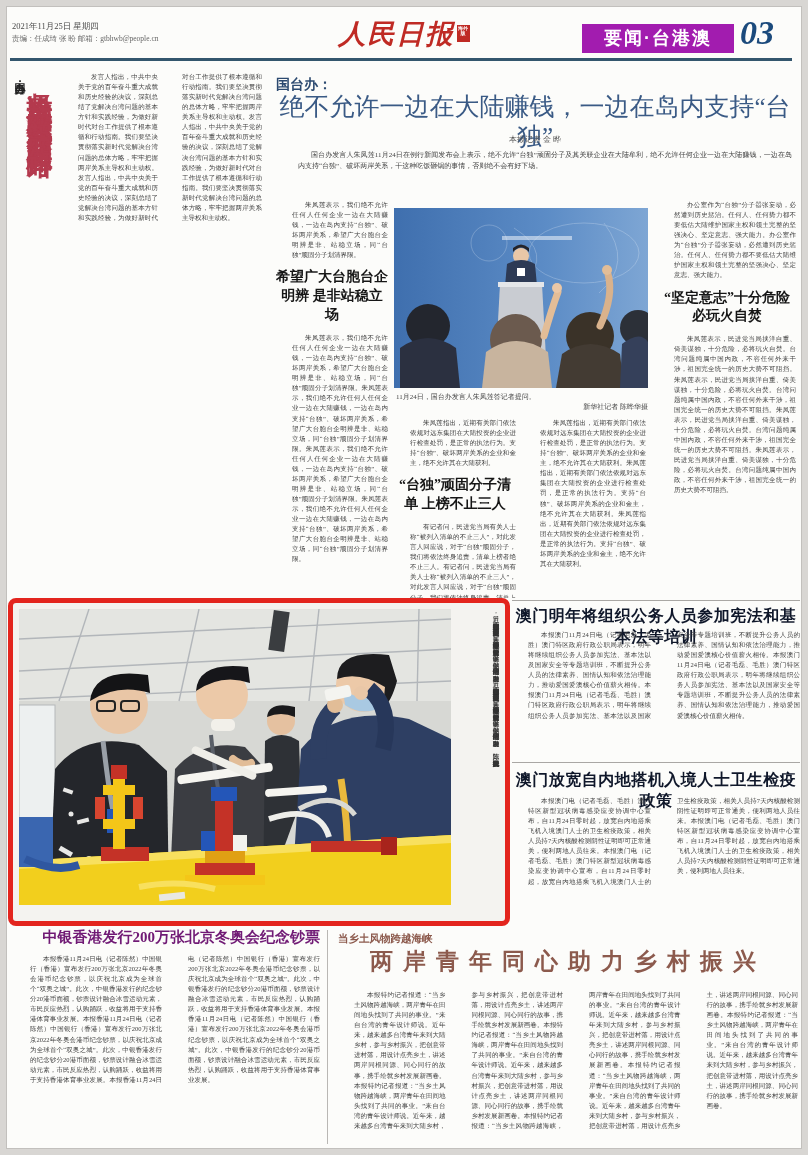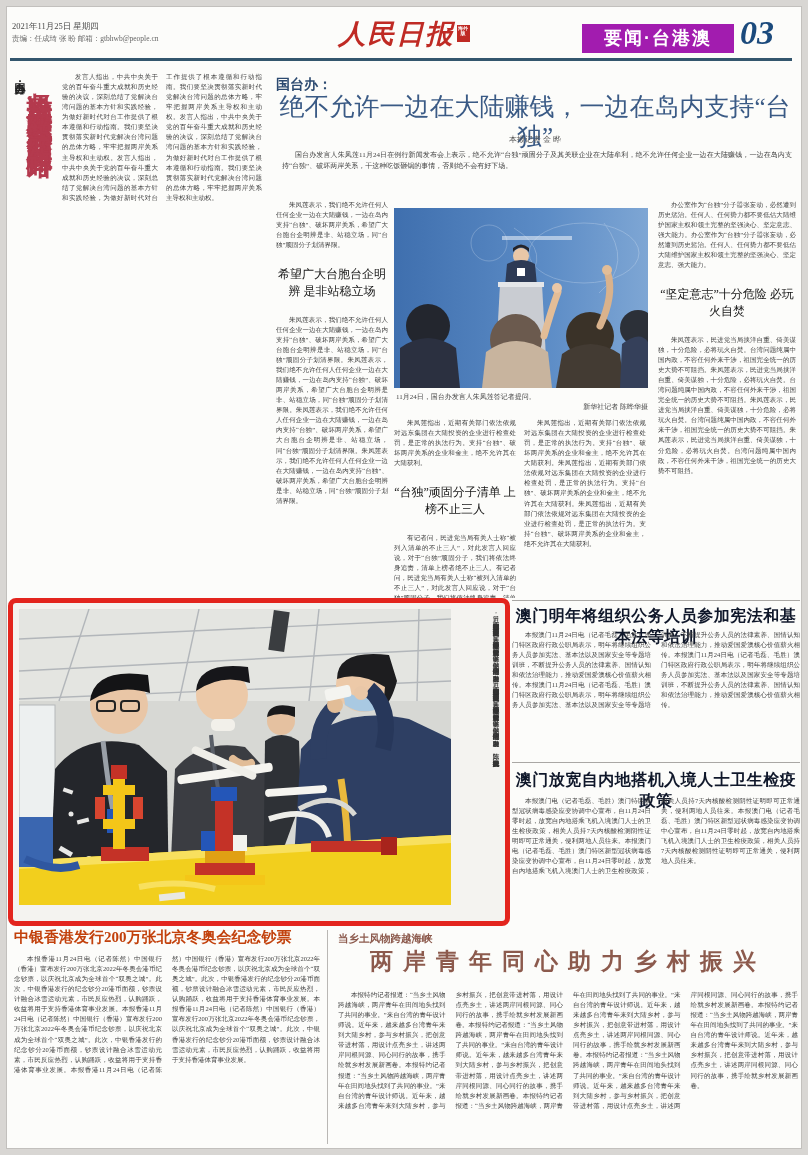--- a/index.html
+++ b/index.html
@@ -23,23 +23,23 @@
     width:13px;height:15px;background:#bf2a24;color:#fff;font-size:5px;line-height:5px;
     font-style:normal;letter-spacing:0;padding:1px 0;}
   .section-box{left:582px;top:24px;width:152px;height:29px;background:#a21caf;
     color:#fff;font-weight:bold;font-size:18px;text-align:center;line-height:29px;
     letter-spacing:2px;font-family:"Liberation Sans","DejaVu Sans",sans-serif;}
   .page-num{left:740px;top:14px;font-size:34px;font-weight:bold;font-style:italic;
     color:#1b4a7c;}
   .header-rule{left:10px;top:58px;width:782px;height:3px;background:#33566d;}
   
   .tiny{font-size:6.5px;line-height:1.55;color:#3f3f3f;text-align:justify;overflow:hidden;}
-  .tiny p{margin:0 0 3px 0;text-indent:13px;}
-  .subhead{font-size:12px;font-weight:normal;color:#161616;text-align:center;
-    line-height:1.35;margin:16px 0;text-indent:0;}
+  .tiny p{margin:0 0 3px 16px;text-indent:13px;}
+  .subhead{font-size:14px;font-weight:bold;color:#161616;text-align:center;
+    line-height:1.35;margin:8px 0;text-indent:0;}
   .vert{writing-mode:vertical-rl;text-orientation:upright;}
   
   .left-kicker{left:12px;top:74px;height:70px;font-size:11px;font-weight:bold;color:#222;}
   .left-title{left:26px;top:72px;height:520px;font-size:26px;font-weight:bold;
     color:#b43a4e;letter-spacing:3px;line-height:1.0;}
   .left-body{left:62px;top:72px;width:200px;height:522px;column-count:2;column-gap:8px;}
   
   .main-kicker{left:276px;top:76px;font-size:14px;font-weight:bold;color:#2c4a70;}
   .main-headline{left:272px;top:92px;width:526px;text-align:center;font-size:25px;
     font-weight:normal;color:#3a5a85;line-height:1.2;}
@@ -58,22 +58,22 @@
   .feature-photo{left:6px;top:6px;width:432px;height:296px;}
   .feature-caption{right:4px;top:8px;height:292px;width:44px;font-size:6.5px;
     color:#333;line-height:1.45;}
   .feature-credit{font-weight:bold;}
   
   .macau-headline{width:288px;text-align:center;font-size:16px;font-weight:bold;
     color:#0f172a;letter-spacing:0.5px;}
   .macau-cols{width:288px;column-count:2;column-gap:10px;}
   .hr-thin{height:1px;background:#a9a7a4;}
   
-  .bl-headline{left:14px;top:928px;width:306px;text-align:left;font-size:15px;
-    font-weight:bold;color:#c2410c;}
+  .bl-headline{left:14px;top:928px;width:306px;text-align:right;font-size:15px;
+    font-weight:bold;color:#701a75;}
   .bl-cols{left:14px;top:954px;width:306px;height:190px;column-count:2;column-gap:10px;}
   .v-rule{width:1px;background:#b9b7b4;}
   .bm-kicker{left:338px;top:932px;width:460px;text-align:left;font-size:10.5px;
     font-weight:bold;color:#8c5a4d;}
   .bm-headline{left:338px;top:946px;width:460px;text-align:center;font-size:23px;
     font-weight:bold;color:#8c5a4d;letter-spacing:10px;}
   .bm-cols{left:338px;top:990px;width:460px;height:154px;column-count:4;column-gap:10px;}
 </style>
 </head>
 <body>

